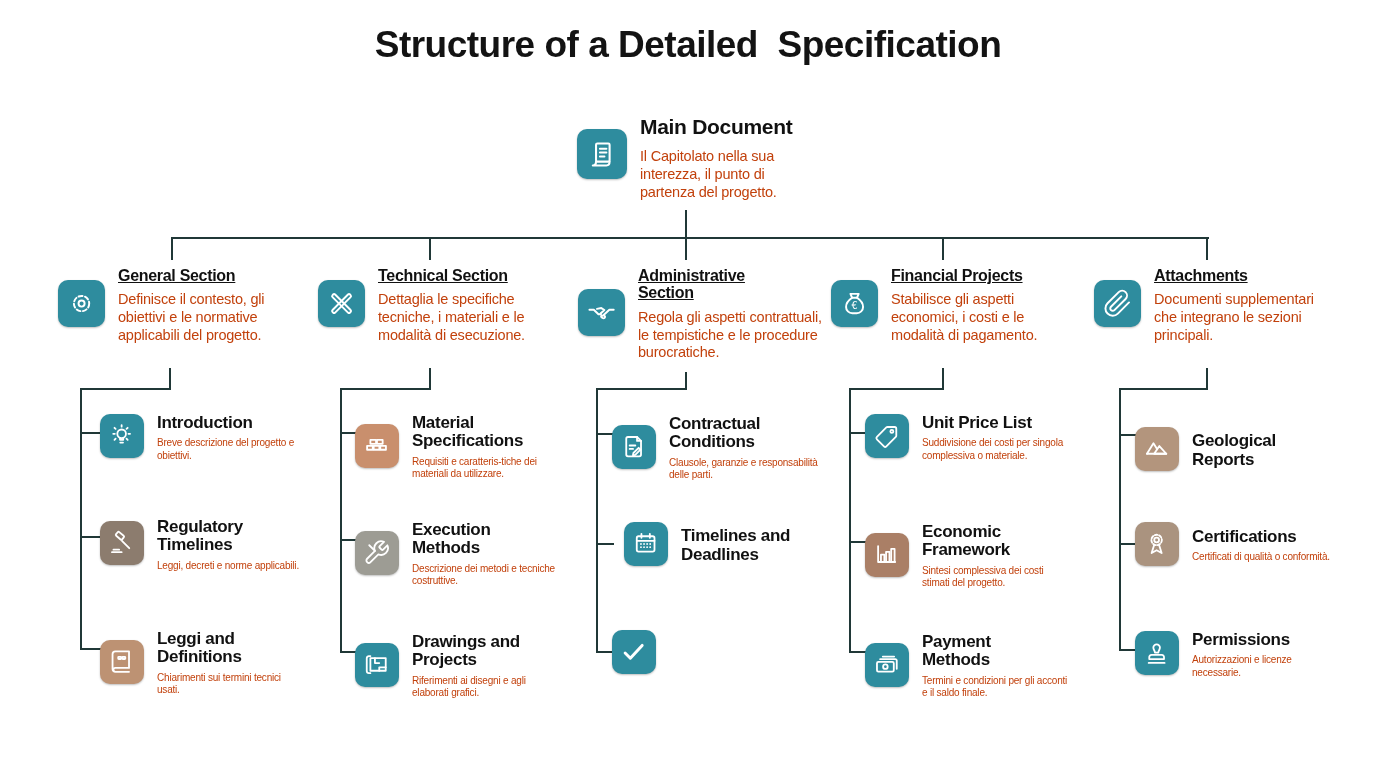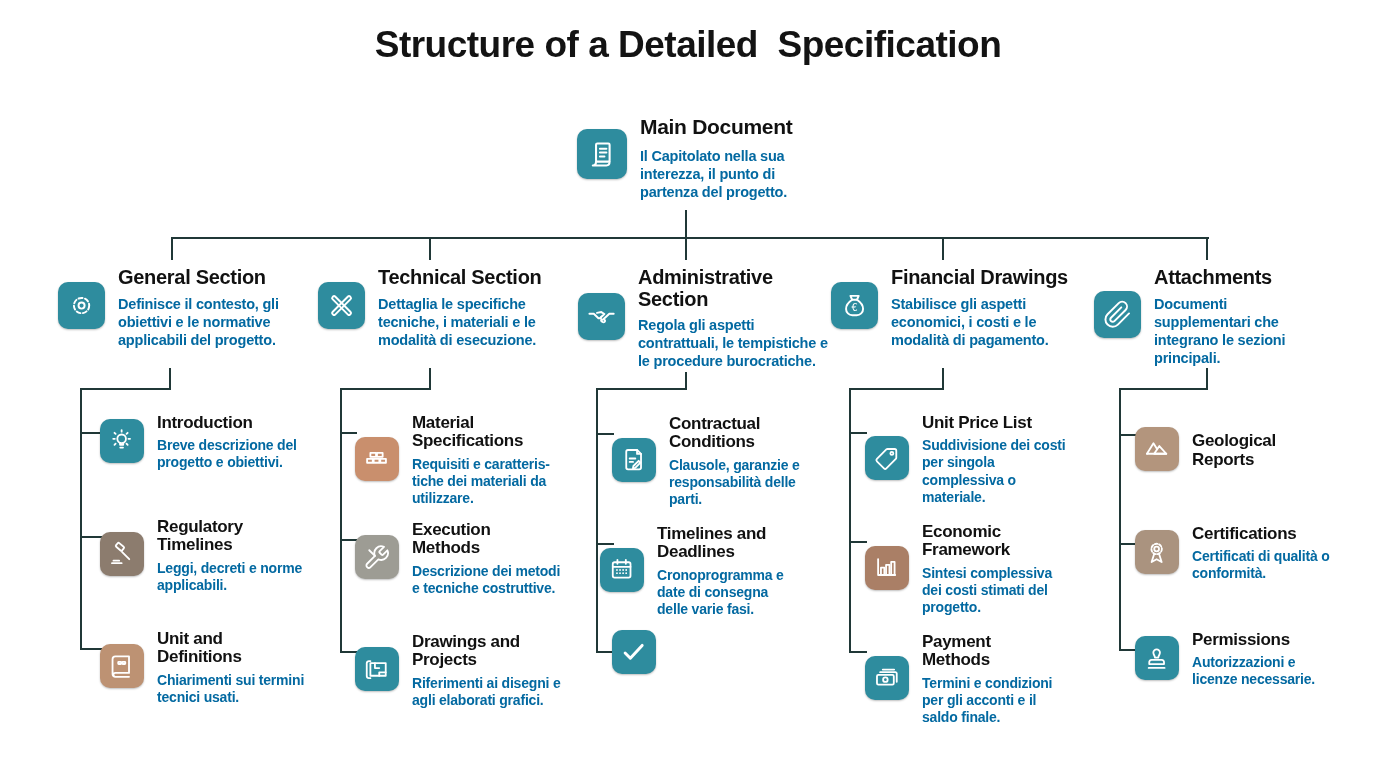--- a/index.html
+++ b/index.html
@@ -14,27 +14,27 @@
   .node{position:absolute;display:flex;gap:13px;align-items:center;}
   .nicon{
     flex:0 0 auto;border-radius:10px;display:flex;align-items:center;justify-content:center;
     box-shadow:0 1px 2px rgba(0,0,0,.25);
   }
   .icon-lg{width:50px;height:50px;}
   .icon-md{width:47px;height:47px;}
   .icon-sm{width:44px;height:44px;}
   .nicon svg{width:62%;height:62%;stroke:#fff;fill:none;stroke-width:1.6;stroke-linecap:round;stroke-linejoin:round;}
   .ntitle{font-weight:700;color:#111;letter-spacing:-0.3px;line-height:1.08;}
-  .ndesc{color:#0369a1;letter-spacing:-0.2px;font-weight:bold;}
+  .ndesc{color:#c2410c;letter-spacing:-0.2px;}
   .root .ntitle{font-size:21px;padding-top:9px;}
   .root .ndesc{font-size:14.5px;line-height:1.24;margin-top:9px;width:162px;}
-  .sec .ntitle{font-size:20px;padding-top:5px;}
+  .sec .ntitle{font-size:16px;padding-top:5px;text-decoration:underline;}
   .sec .ndesc{font-size:14.5px;line-height:1.24;margin-top:7px;}
   .sub .ntitle{font-size:17px;padding-top:3px;}
-  .sub .ndesc{font-size:14px;line-height:1.22;margin-top:5px;}
+  .sub .ndesc{font-size:10px;line-height:1.22;margin-top:5px;}
   .ln{position:absolute;background:#203837;}
 </style>
 </head>
 <body>
 
 <div class="page-title">Structure of a Detailed  Specification</div>
 
 <div class="ln" style="left:685px;top:210px;width:2px;height:28px"></div>
 <div class="ln" style="left:171px;top:237px;width:1038px;height:2px"></div>
 <div class="ln" style="left:171px;top:237px;width:2px;height:23px"></div>
@@ -134,21 +134,21 @@
 
 <div class="node sec" style="left:831px;top:262px">
   <div class="nicon icon-md" style="background: rgb(46, 140, 158);">
     <svg viewBox="0 0 24 24">
         <path d="M10 7.2C7.2 9 5 11.6 5 14.8 5 17.7 7.3 20 10.2 20h3.6c2.9 0 5.2-2.3 5.2-5.2 0-3.2-2.2-5.8-5-7.6"></path>
         <path d="M10 7.2 8.6 4h6.8L14 7.2z"></path>
         <text x="12" y="16.2" text-anchor="middle" font-size="8" fill="#fff" stroke="none" font-family="DejaVu Sans">€</text>
       </svg>
   </div>
   <div class="ntext">
-    <div class="ntitle" style="white-space:nowrap">Financial Drawings</div>
+    <div class="ntitle" style="white-space:nowrap">Financial Projects</div>
     <div class="ndesc" style="width:170px">Stabilisce gli aspetti economici, i costi e le modalità di pagamento.</div>
   </div>
 </div>
 
 <div class="node sec" style="left:1094px;top:262px">
   <div class="nicon icon-md" style="background: rgb(46, 140, 158);">
     <svg viewBox="0 0 24 24">
         <path d="M21.44 11.05l-9.19 9.19a6 6 0 0 1-8.49-8.49l9.19-9.19a4 4 0 0 1 5.66 5.66l-9.2 9.19a2 2 0 0 1-2.83-2.83l8.49-8.48"></path>
       </svg>
   </div>
@@ -188,21 +188,21 @@
 
 <div class="node sub" style="left:100px;top:627px">
   <div class="nicon icon-sm" style="background: rgb(189, 146, 115);">
     <svg viewBox="0 0 24 24">
         <path d="M18.5 21H6.5A2.5 2.5 0 0 1 4 18.5V5.5A2.5 2.5 0 0 1 6.5 3h12v14.5H6.5a1.75 1.75 0 0 0 0 3.5h12z"></path>
         <rect x="9" y="7.8" width="2.6" height="1.9" rx="0.4"></rect>
         <rect x="12.6" y="7.8" width="2.6" height="1.9" rx="0.4"></rect>
       </svg>
   </div>
   <div class="ntext">
-    <div class="ntitle" style="width:112px">Unit and Definitions</div>
+    <div class="ntitle" style="width:112px">Leggi and Definitions</div>
     <div class="ndesc" style="width:148px">Chiarimenti sui termini tecnici usati.</div>
   </div>
 </div>
 
 <div class="node sub" style="left:355px;top:411px">
   <div class="nicon icon-sm" style="background: rgb(201, 143, 109);">
     <svg viewBox="0 0 24 24">
         <rect x="6.5" y="7" width="5" height="3.4"></rect>
         <rect x="12.3" y="7" width="5" height="3.4"></rect>
         <rect x="3.6" y="12.2" width="5" height="3.4"></rect>
@@ -251,40 +251,39 @@
         <path d="M8.5 11h5M8.5 14h3"></path>
         <path d="M11.8 17.6l4.6-4.6 1.6 1.6-4.6 4.6-2 .4z"></path>
       </svg>
   </div>
   <div class="ntext">
     <div class="ntitle" style="width:112px">Contractual Conditions</div>
     <div class="ndesc" style="width:150px">Clausole, garanzie e responsabilità delle parti.</div>
   </div>
 </div>
 
-<div class="node sub" style="left:600px;top:522px">
+<div class="node sub" style="left:624px;top:522px">
   <div class="nicon icon-sm" style="background: rgb(46, 140, 158);">
     <svg viewBox="0 0 24 24">
         <rect x="4.2" y="5.5" width="15.6" height="13.5" rx="1.6"></rect>
         <path d="M4.2 9.5h15.6M8.3 3.4v3.4M15.7 3.4v3.4"></path>
         <g fill="#fff" stroke="none">
           <circle cx="7.9" cy="12.3" r="0.8"></circle>
           <circle cx="10.6" cy="12.3" r="0.8"></circle>
           <circle cx="13.3" cy="12.3" r="0.8"></circle>
           <circle cx="16" cy="12.3" r="0.8"></circle>
           <circle cx="7.9" cy="15.1" r="0.8"></circle>
           <circle cx="10.6" cy="15.1" r="0.8"></circle>
           <circle cx="13.3" cy="15.1" r="0.8"></circle>
           <circle cx="16" cy="15.1" r="0.8"></circle>
         </g>
       </svg>
   </div>
   <div class="ntext">
     <div class="ntitle" style="width:118px">Timelines and Deadlines</div>
-    <div class="ndesc" style="width:140px">Cronoprogramma e date di consegna delle varie fasi.</div>
   </div>
 </div>
 
 <div class="node sub" style="left:612px;top:630px">
   <div class="nicon icon-sm" style="background: rgb(46, 140, 158);">
     <svg viewBox="0 0 24 24">
         <path d="M4.5 13.2l4.6 4.6L19.5 6.5" stroke-width="2.6"></path>
       </svg>
   </div>
   <div class="ntext">

